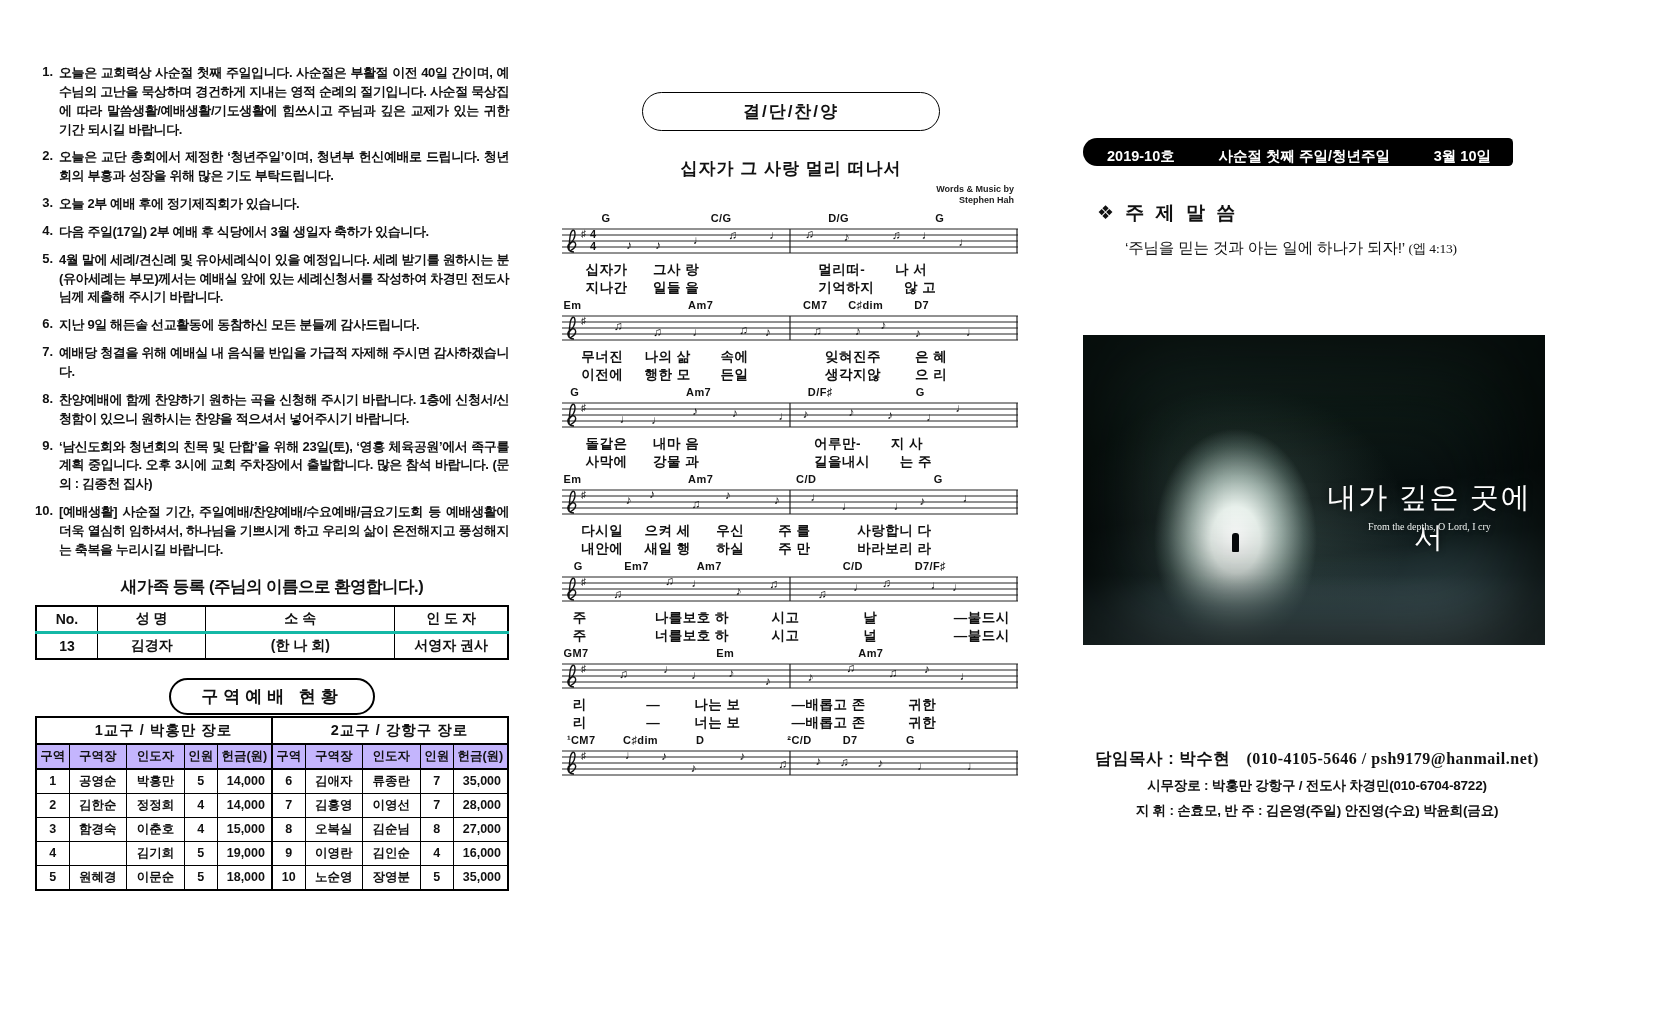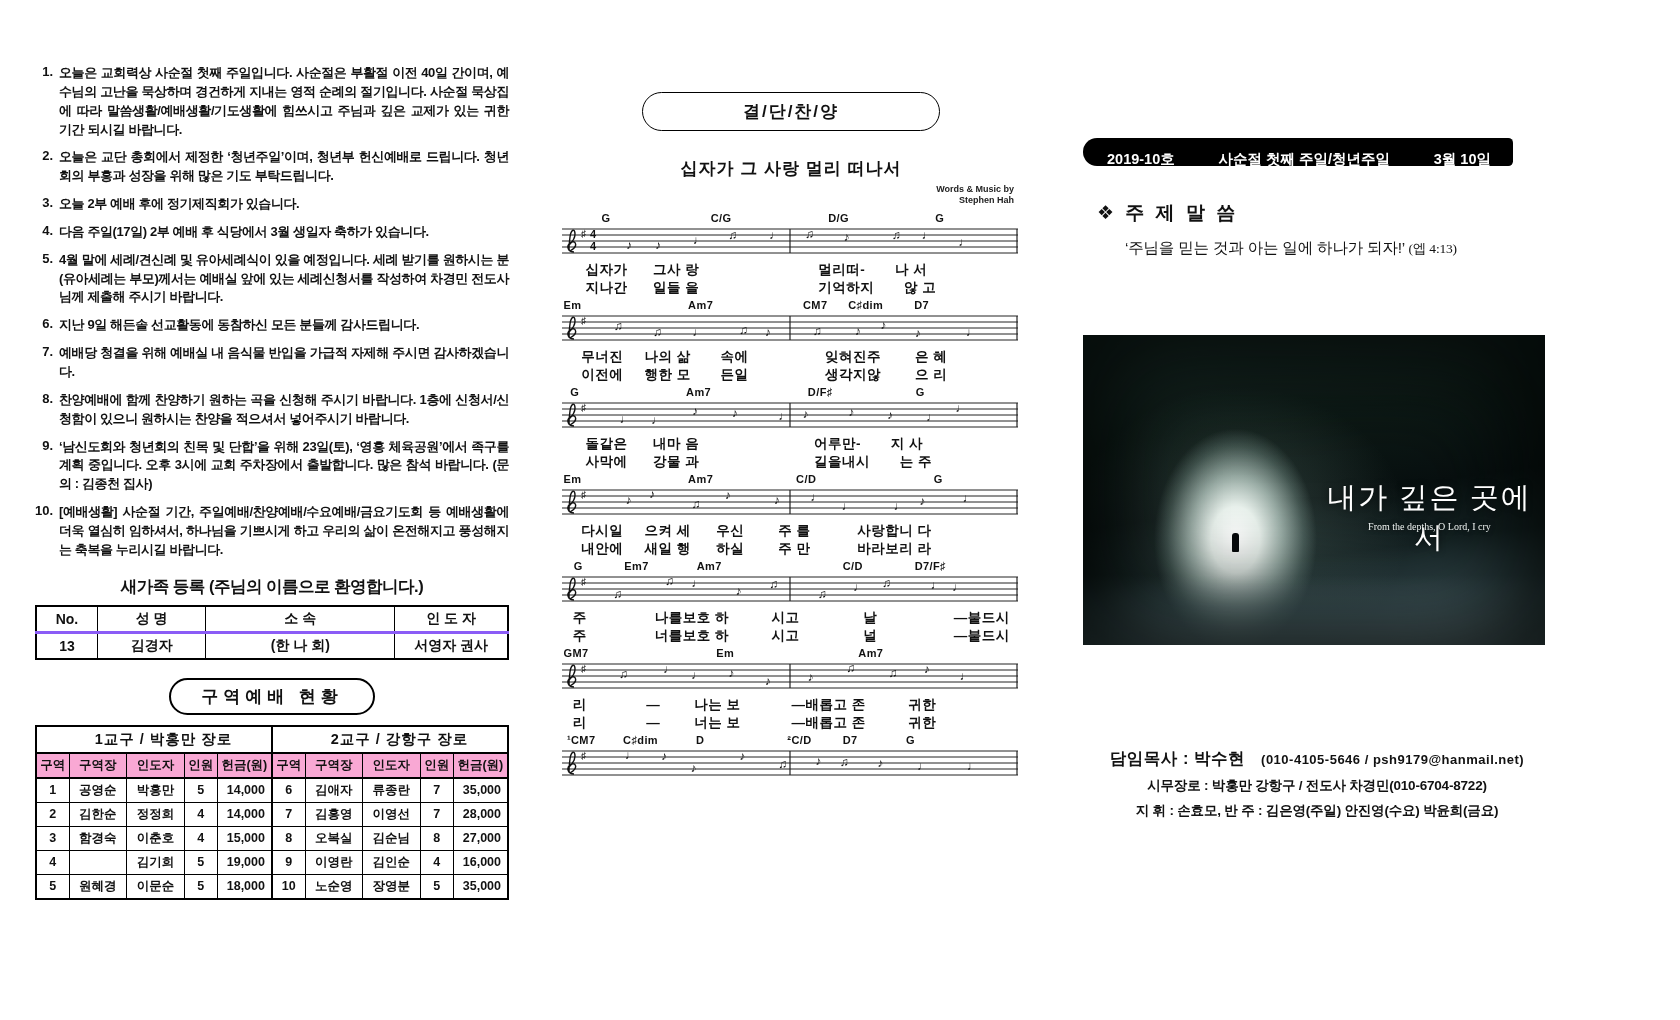--- a/index.html
+++ b/index.html
@@ -11,45 +11,45 @@
   #left { left:35px; top:64px; width:474px; }
   .welcome { font-size:13px; font-weight:bold; margin-bottom:12px; letter-spacing:-0.3px; }
   .ann-item { display:flex; margin-bottom:9px; }
   .ann-num { width:24px; min-width:24px; font-weight:bold; font-size:13px; text-align:right; padding-right:6px; }
   .ann-txt { flex:1; font-weight:bold; font-size:13px; line-height:1.45; text-align:justify; letter-spacing:-0.4px; }
 
   .sec-title { text-align:center; font-weight:bold; font-size:16.5px; margin:16px 0 7px 0; letter-spacing:-0.5px; }
   table { border-collapse:collapse; width:100%; table-layout:fixed; }
   .newfam-table, .dist-table { border:2.5px solid #000; }
   .newfam-table th, .newfam-table td { border:1.5px solid #000; font-size:14px; font-weight:bold; text-align:center; padding:3px 2px; }
-  .newfam-table thead th { border-bottom:3px solid #8b5cf6;margin-left:48px; }
-
-  .badge-pill { width:206px; margin:18px auto 10px auto; border:2px solid #000; border-radius:22px;
+  .newfam-table thead th { border-bottom:3px solid #14b8a6;margin-left:48px; }
+
+  .badge-pill { width:206px; margin:18px auto 1px auto; border:2px solid #000; border-radius:22px;
     text-align:center; font-weight:bold; font-size:17px; padding:5px 0; letter-spacing:5px; }
   .dist-table th, .dist-table td { border:1.5px solid #000; font-size:12.5px; font-weight:bold; text-align:center; padding:3px 2px; overflow:hidden; }
   .dist-table .grp { font-size:14.5px; border-bottom:2.5px solid #000; letter-spacing:1px;padding-left:21px; }
-  .dist-table .colhead th { background:#f9a8d4; border-bottom:2px solid #000; }
+  .dist-table .colhead th { background:#c4b5fd; border-bottom:2px solid #000; }
   .dist-table td.money { text-align:right; padding-right:6px; }
   .dist-table .grp-sep { border-left:2.5px solid #000; }
 
   
   #middle { left:560px; top:92px; width:462px; }
   .praise-pill { width:298px; margin:0 auto; border:1.5px solid #000; border-radius:20px;
     text-align:center; font-weight:bold; font-size:17px; padding:7px 0; letter-spacing:2px; }
   .song-title { text-align:center; font-weight:bold; font-size:17px; letter-spacing:1px; margin-top:26px; }
   .credit { text-align:right; font-size:9px; font-weight:bold; line-height:11px; margin:4px 8px 6px 0;
     font-family:"Liberation Sans",sans-serif; color:#222; }
   .system { margin-bottom:3px; }
   .chords { white-space:pre; font-weight:bold; font-size:11px; letter-spacing:0.4px; height:13px; }
   .lyric { white-space:pre; font-weight:bold; font-size:13.5px; line-height:17.5px; letter-spacing:0.5px; }
 
   
   #rheader { left:1083px; top:138px; width:430px; height:28px; background:#000; color:#fff;
-    border-radius:15px 5px 5px 15px; display:flex; align-items:flex-start; justify-content:space-between;
-    padding:12px 22px 0 24px; font-weight:bold; font-size:14.5px; }
+    border-radius:15px 5px 5px 15px; display:flex; align-items:flex-end; justify-content:space-between;
+    padding:0 22px 0 24px; font-weight:bold; font-size:14.5px; }
   #theme-head { left:1097px; top:200px; font-weight:bold; font-size:19px; letter-spacing:3px; }
   #theme-verse { left:1125px; top:238px; width:410px; font-size:15.5px; letter-spacing:-0.2px; font-weight:500; }
   #theme-verse .ref { font-family:"Liberation Serif","DejaVu Serif",serif; font-size:13.5px; }
 
   #photo { left:1083px; top:335px; width:462px; height:310px; overflow:hidden; background:#ef4444; }
   .ph-base { position:absolute; inset:0;
     background:linear-gradient(172deg,#1f332e 0%,#0e1b17 30%,#081010 52%,#162425 68%,#3a5156 82%,#5e767c 94%,#70878d 100%); }
   .ph-glow { position:absolute; inset:0;
     background:radial-gradient(ellipse 110px 150px at 33% 66%, rgba(255,255,255,1) 0%, rgba(244,252,247,0.95) 22%, rgba(214,235,226,0.65) 42%, rgba(150,180,170,0.30) 62%, rgba(0,0,0,0) 74%); }
   .ph-haze { position:absolute; inset:0;
@@ -60,21 +60,21 @@
   .person { position:absolute; left:32.2%; top:64%; width:7px; height:19px; background:#05080a; border-radius:3px 3px 1px 1px; }
   .ph-title { position:absolute; left:52%; top:46%; width:46%; color:#fff; text-align:center;
     font-family:"Liberation Serif","DejaVu Serif",serif; font-size:29px; letter-spacing:2px;
     text-shadow:0 0 6px rgba(0,0,0,0.6); }
   .ph-sub { position:absolute; left:50%; top:60%; width:50%; color:#eef3f1; text-align:center;
     font-family:"Liberation Serif","DejaVu Serif",serif; font-size:10px;
     text-shadow:0 0 5px rgba(0,0,0,0.6); }
 
   #contact { left:1088px; top:748px; width:458px; text-align:center; }
   #contact .c1 { font-size:16.5px; font-weight:bold; letter-spacing:0.5px; }
-  #contact .c1 .tel { font-family:Liberation Sans, sans-serif; font-size:13px;margin-left:11px; }
+  #contact .c1 .tel { font-family:Liberation Serif, serif; font-size:16px;margin-left:11px; }
   #contact .c2, #contact .c3 { font-size:13.5px; font-weight:600; margin-top:7px; letter-spacing:-0.2px; }
 </style>
 </head>
 <body>
 
 <div id="left" class="abs">
   <div>
       <div class="ann-item">
         <span class="ann-num">1.</span>
         <span class="ann-txt">오늘은 교회력상 사순절 첫째 주일입니다. 사순절은 부활절 이전 40일 간이며, 예수님의 고난을 묵상하며 경건하게 지내는 영적 순례의 절기입니다. 사순절 묵상집에 따라 말씀생활/예배생활/기도생활에 힘쓰시고 주님과 깊은 교제가 있는 귀한 기간 되시길 바랍니다.</span>

